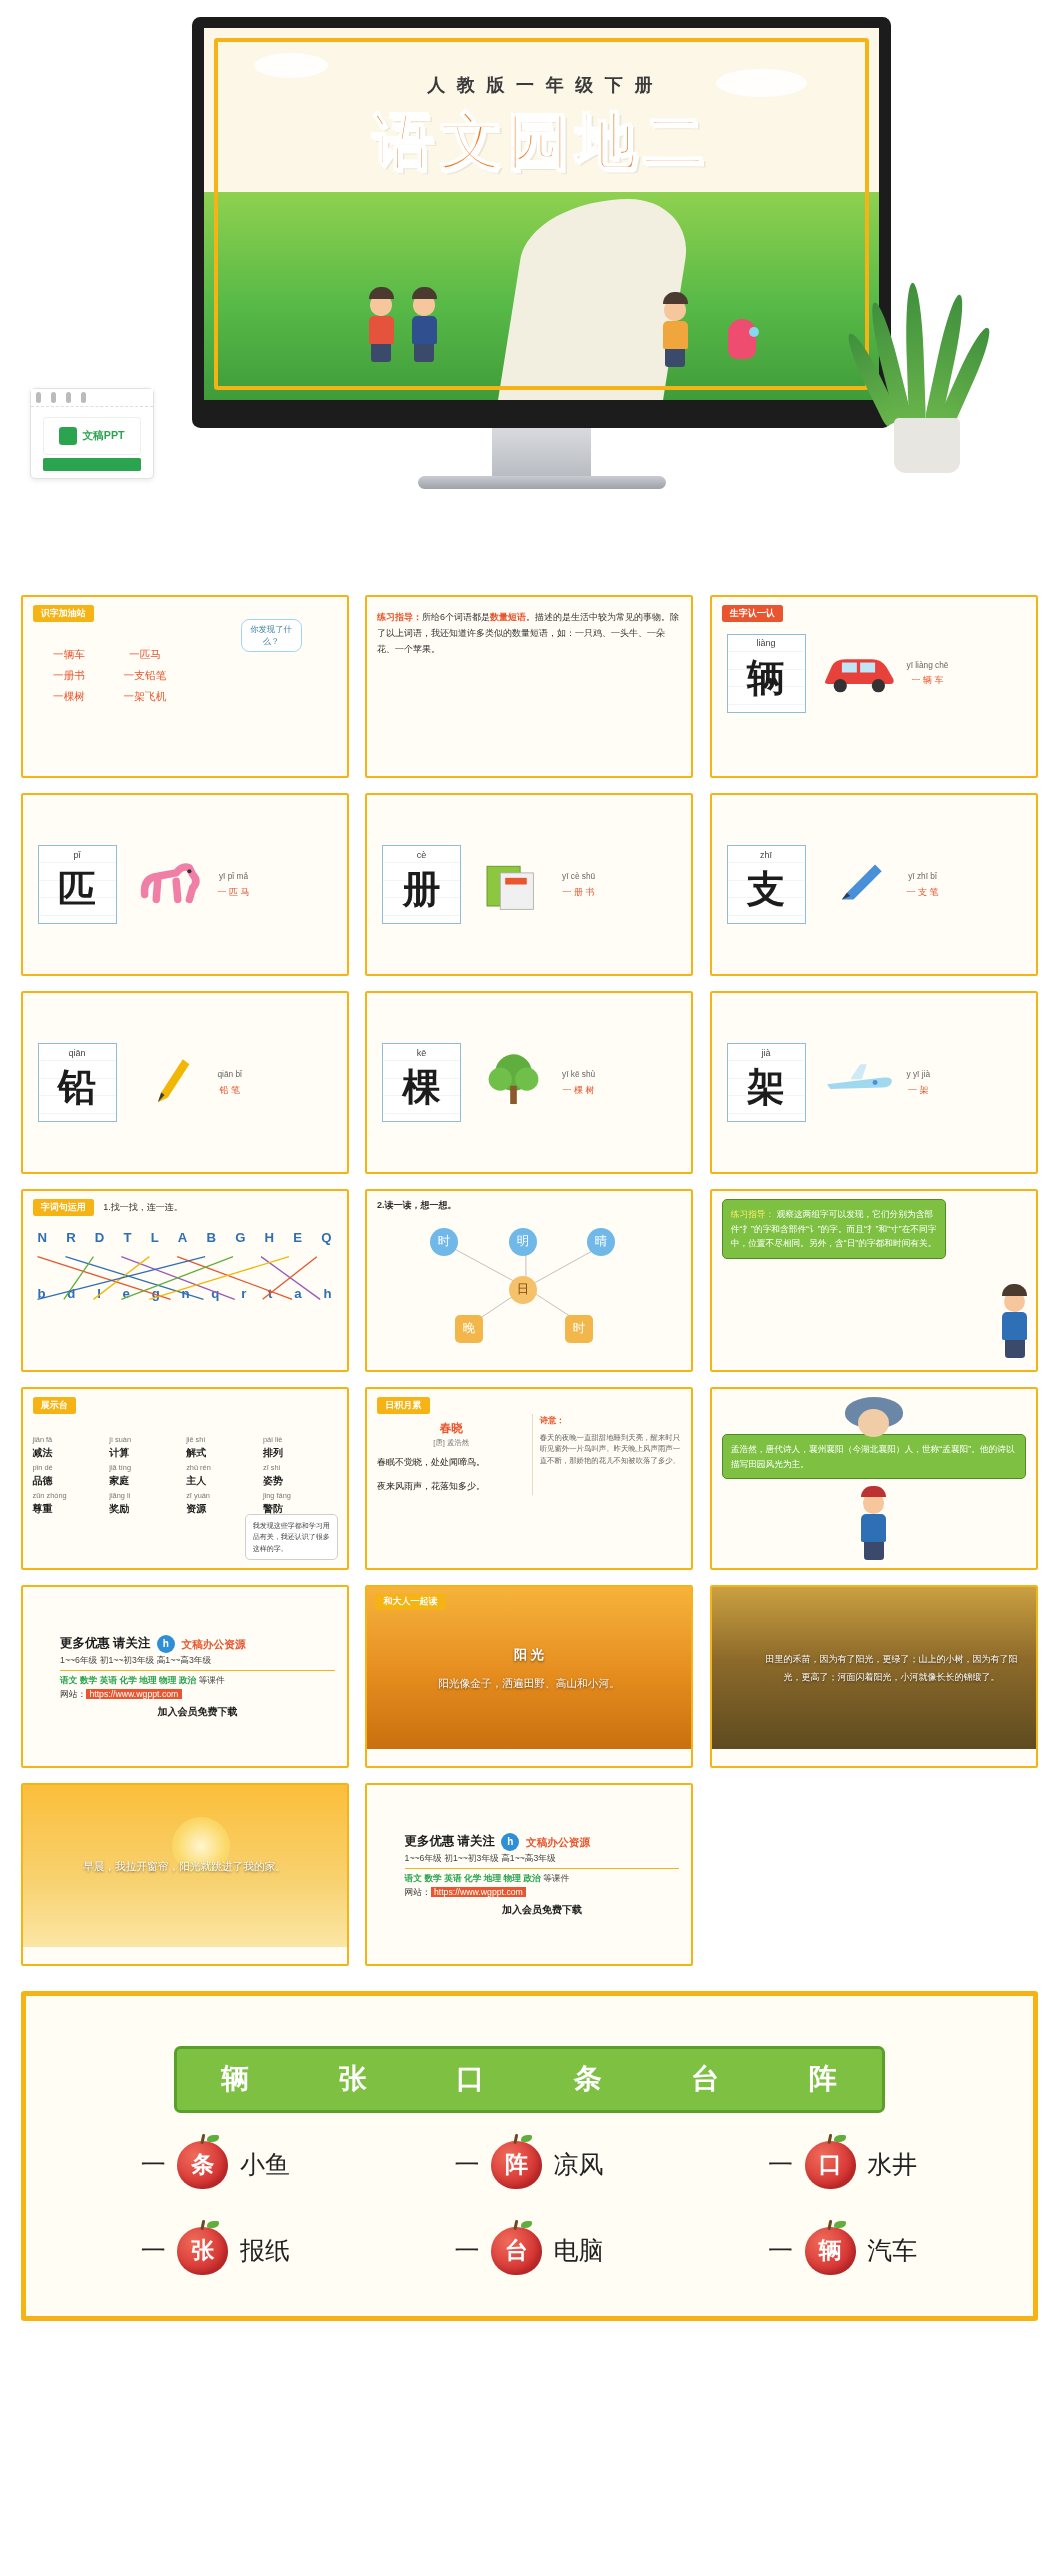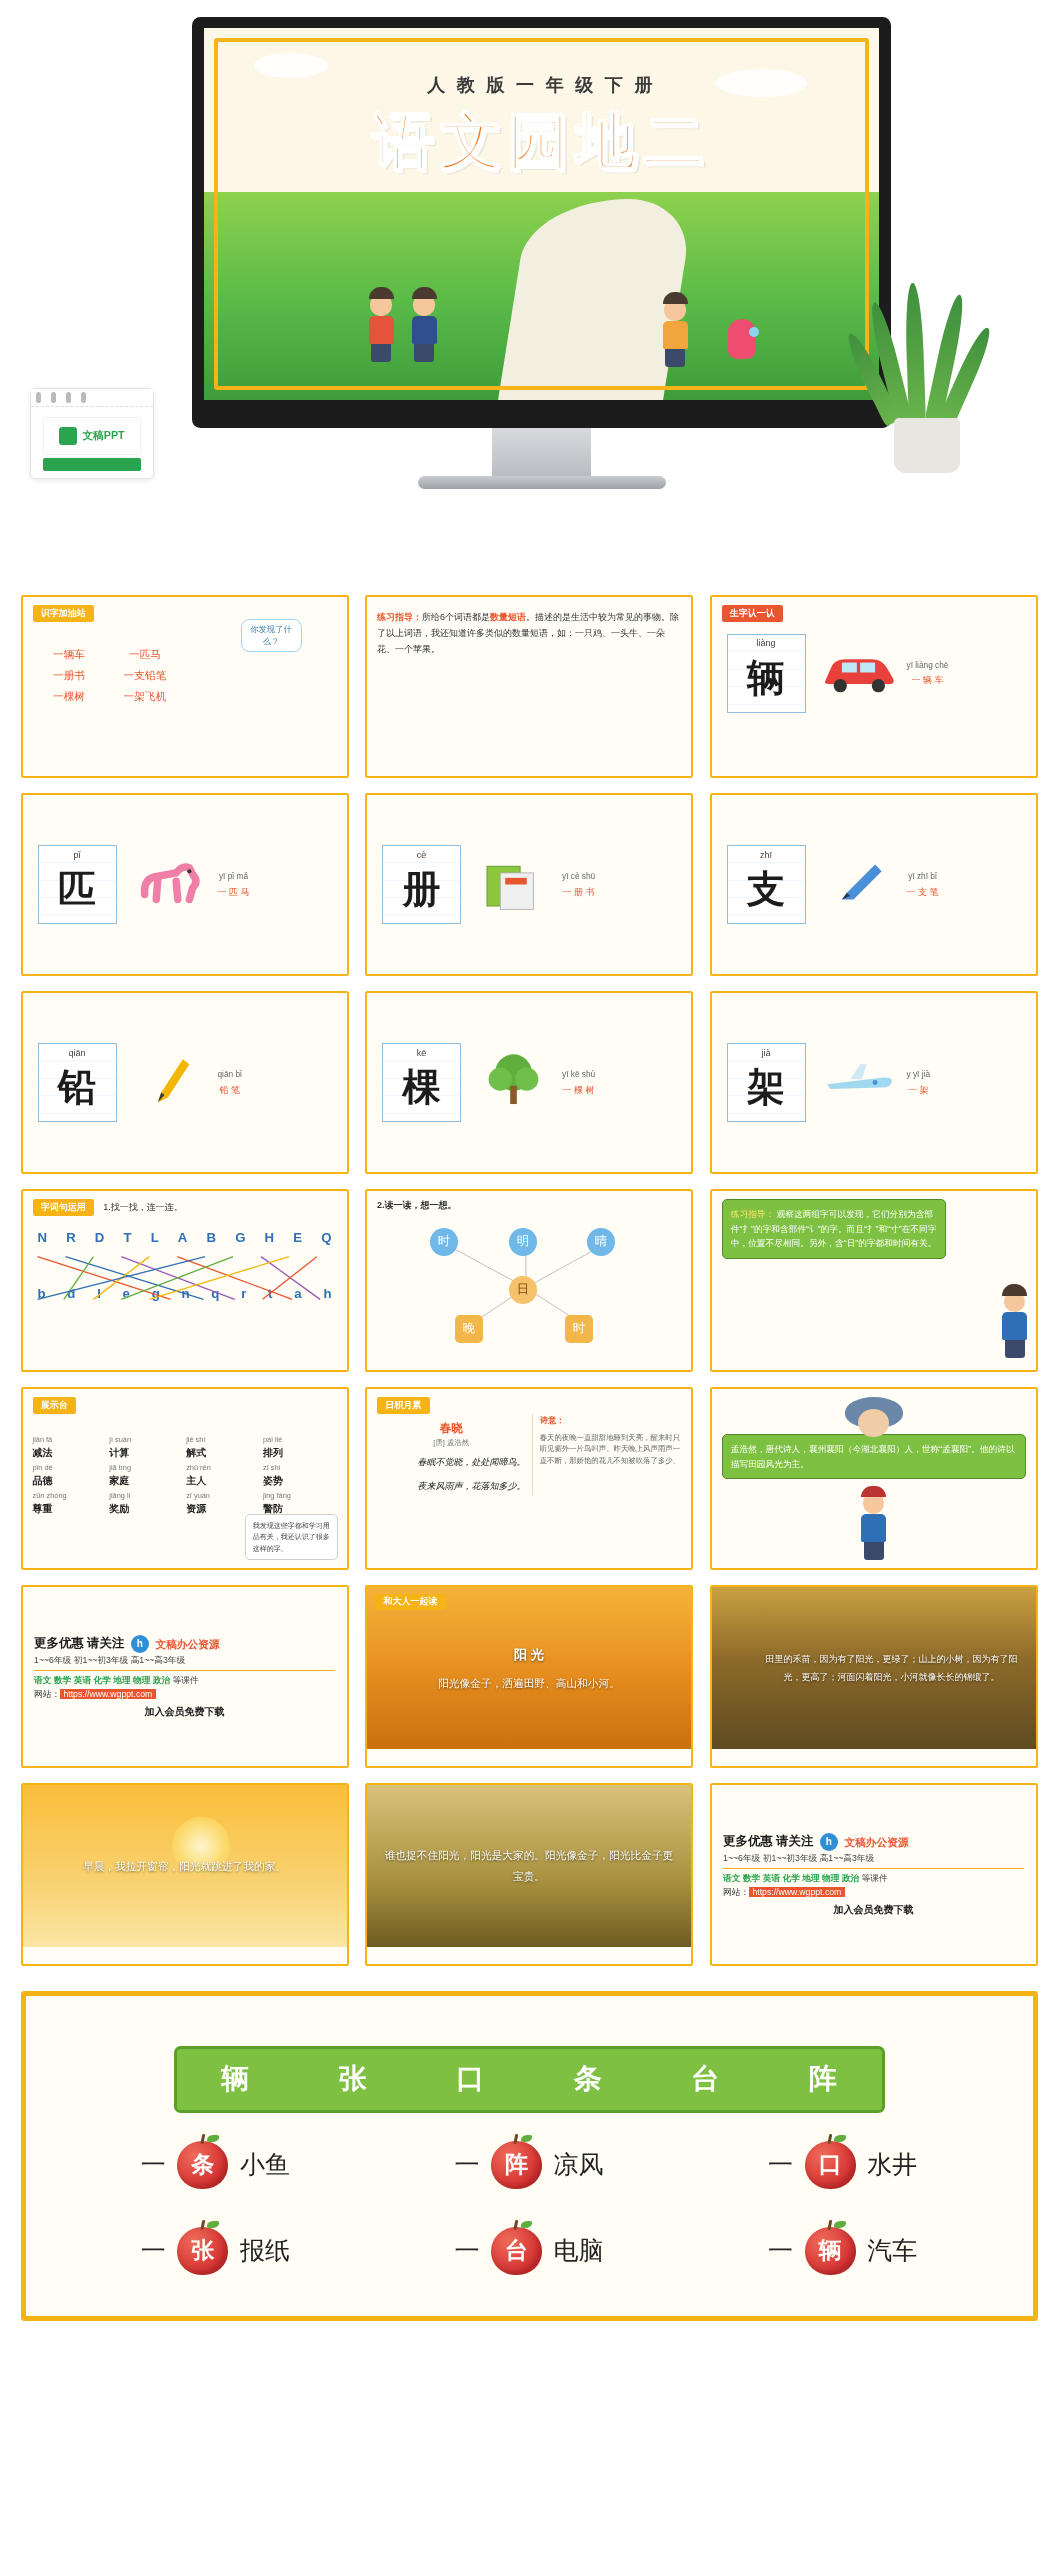--- a/index.html
+++ b/index.html
@@ -204,28 +204,28 @@
   }
 
   
   .show-grid { display: grid; grid-template-columns: repeat(4, 1fr); gap: 1.7px 3.3px; margin-top: 20px; font-size: 10px; }
   .show-grid .cell { text-align: left; color: #1c1c1c; font-weight: bold; }
   .show-grid .cell .py { display: block; font-size: 7.4px; color: #777; font-weight: normal; }
 
   
   .poem-title { text-align: center; color: #e8552e; font-weight: bold; font-size: 11.6px; margin-top: 5px;}
   .poem-meta { text-align: center; font-size: 7.4px; color: #777; }
-  .poem-body { margin-top: 6.6px; font-size: 9px; line-height: 1.9; color: #222; text-align: right; font-style: italic;}
+  .poem-body { margin-top: 6.6px; font-size: 9px; line-height: 1.9; color: #222; text-align: left;}
   .poem-note { font-size: 7.4px; color: #666; line-height: 1.6; margin-top: 5px;}
 
   
   .ad {
     background: #fffdf5;
     display: flex; flex-direction: column; justify-content: center;
-    padding: 8.3px 11.6px; height: 100%; gap: 1px;
+    padding: 8.3px 11.6px; height: 100%; gap: 1px; margin-left: 26px;
   }
   .ad-head { display: flex; align-items: center; gap: 6.6px; font-size: 12.4px; font-weight: bold; color: #1c1c1c;}
   .ad-head .brand { color: #e8552e; font-size: 10.7px; }
   .ad-head .logo-circ { width: 18px; height: 18px; border-radius: 50%; background: #2f8fd6; color:#fff; font-size: 10px; display:flex; align-items:center; justify-content:center;}
   .ad-line { font-size: 8.7px; color: #444; }
   .ad-subjects .s { color: #2aa44f; font-weight: bold; }
   .ad-url { font-size: 8.7px; }
   .ad-url .u { background: #e8552e; color: #fff; padding: 0 3.3px; }
   .ad-cta { text-align: center; font-size: 10px; font-weight: bold; color: #222; margin-top: 1.7px;}
   .divider-line { height: 1.7px; background: #f5b316; margin: 1.7px 0; }
@@ -693,25 +693,20 @@
       </div>
     </div>
 
     <div class="slide">
       <div class="photo photo-yellowsky">
         <div class="sun-circle"></div>
         <div class="photo-caption" style="color:#fff;">早晨，我拉开窗帘，阳光就跳进了我的家。</div>
       </div>
     </div>
 
-    <div class="slide">
-      <div class="photo photo-field">
-        <div class="photo-caption">谁也捉不住阳光，阳光是大家的。阳光像金子，阳光比金子更宝贵。</div>
-      </div>
-    </div>
 
     <div class="slide" style="padding:0;">
       <div class="ad">
         <div class="ad-head">
           <span>更多优惠 请关注</span>
           <span class="logo-circ">h</span>
           <span class="brand">文稿办公资源</span>
         </div>
         <div class="ad-line">1~~6年级    初1~~初3年级    高1~~高3年级</div>
         <div class="divider-line"></div>

